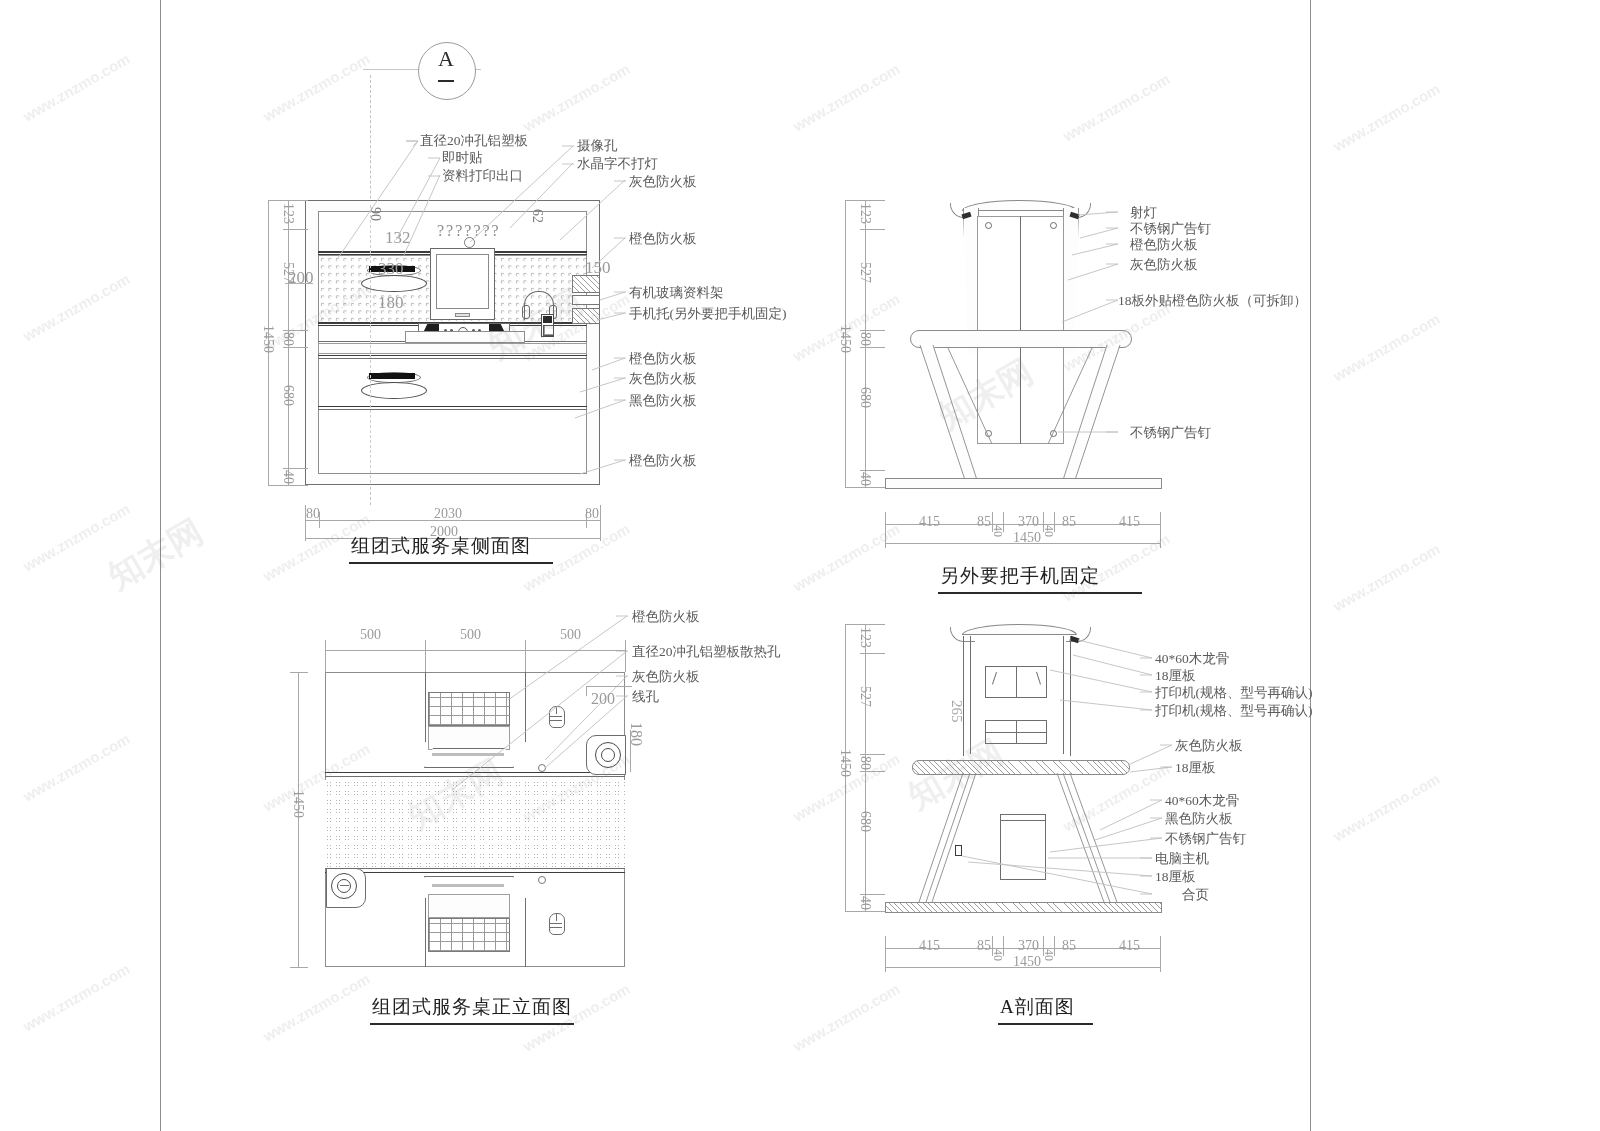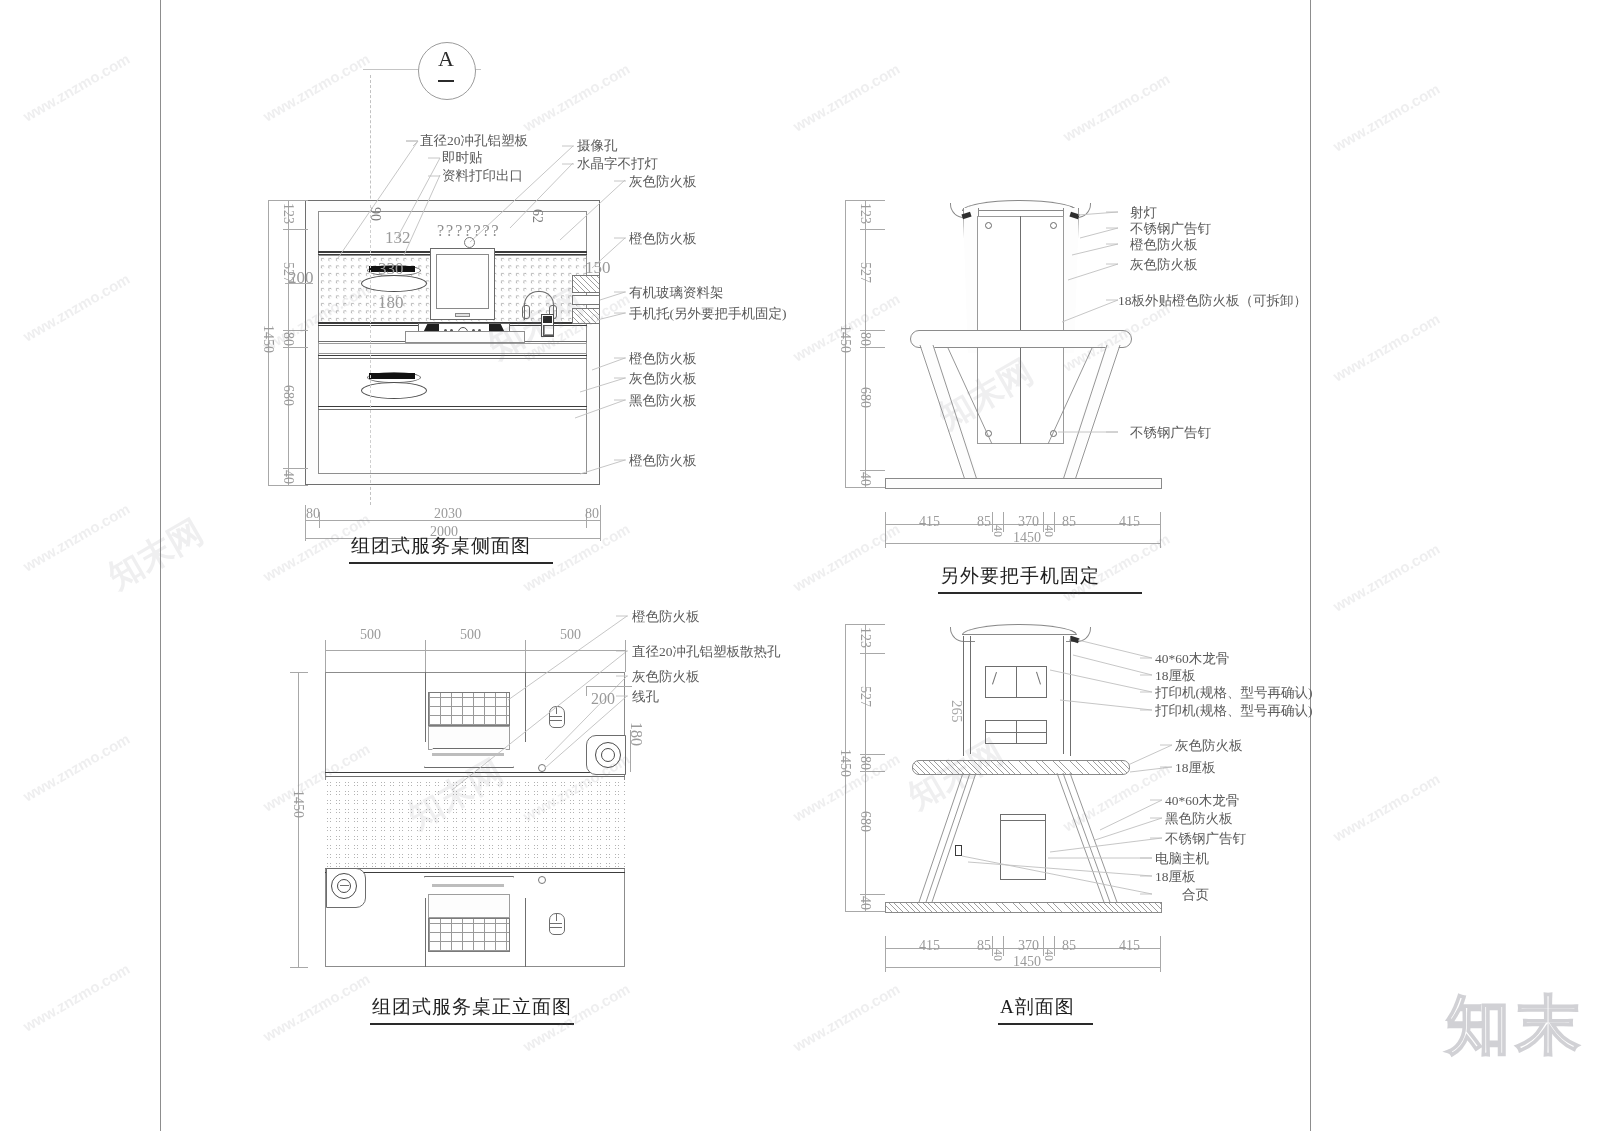--- a/index.html
+++ b/index.html
@@ -598,15 +598,14 @@
     <div class="wm" style="left:1330px;top:600px;">www.znzmo.com</div>
     <div class="wm" style="left:1330px;top:830px;">www.znzmo.com</div>
 
     <div class="wm-cn" style="left:480px;top:330px;">知末网</div>
     <div class="wm-cn" style="left:930px;top:400px;">知末网</div>
     <div class="wm-cn" style="left:400px;top:800px;">知末网</div>
     <div class="wm-cn" style="left:900px;top:780px;">知末网</div>
     <div class="wm-cn" style="left:100px;top:560px;">知末网</div>
   </div>
 
-  <div id="brand">知末</div>
 
 </div>
 
 </body></html>

